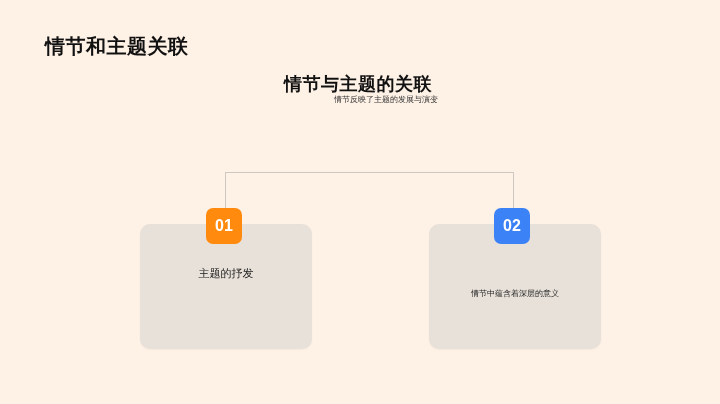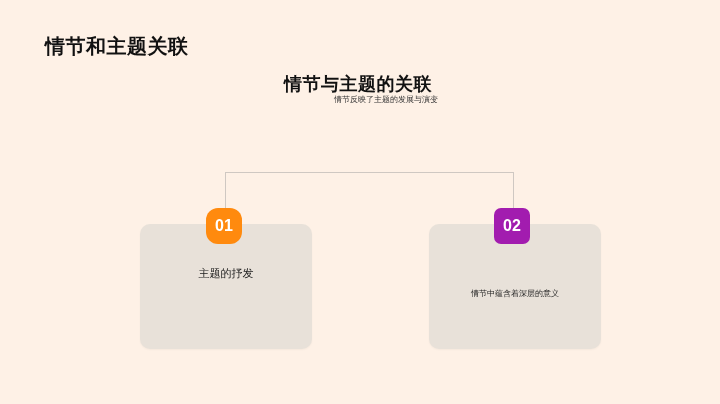--- a/index.html
+++ b/index.html
@@ -110,18 +110,18 @@
 <div class="slide-title">情节和主题关联</div>
 
 <div class="center-title">情节与主题的关联</div>
 <div class="center-subtitle">情节反映了主题的发展与演变</div>
 
 <div class="connector" style="border-color: rgb(207, 200, 194);"></div>
 
 <div class="card card-1" style="background: rgb(232, 225, 217);">
   <div class="card-heading">主题的抒发</div>
 </div>
-<div class="badge badge-1" id="badge1" style="background: rgb(255, 138, 14); border-radius: 12px;">01</div>
+<div class="badge badge-1" id="badge1" style="background: rgb(255, 138, 14);">01</div>
 
 <div class="card card-2" style="background: rgb(232, 225, 217);">
   <div class="card-desc">情节中蕴含着深层的意义</div>
 </div>
-<div class="badge badge-2" id="badge2" style="background: #a21caf;">02</div>
+<div class="badge badge-2" id="badge2" style="background: #3b82f6;">02</div>
 
 </body></html>

